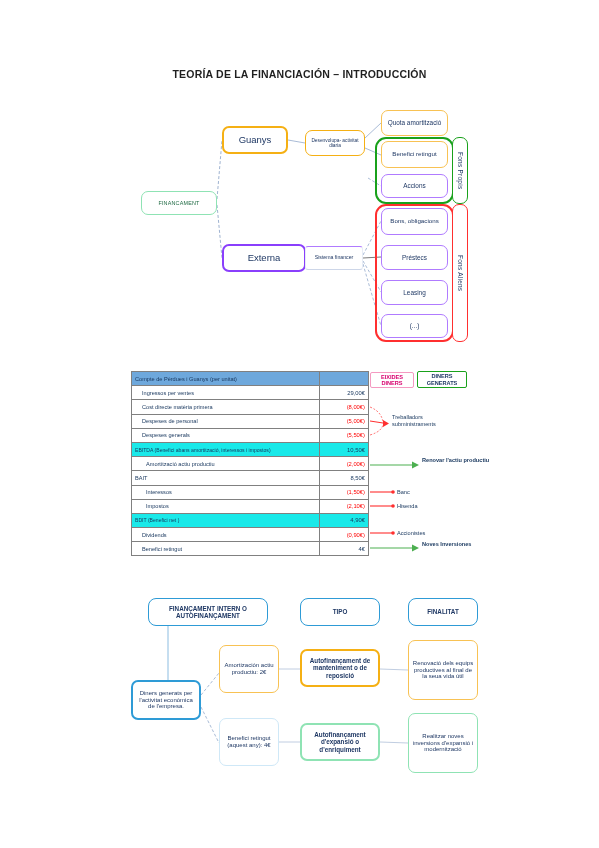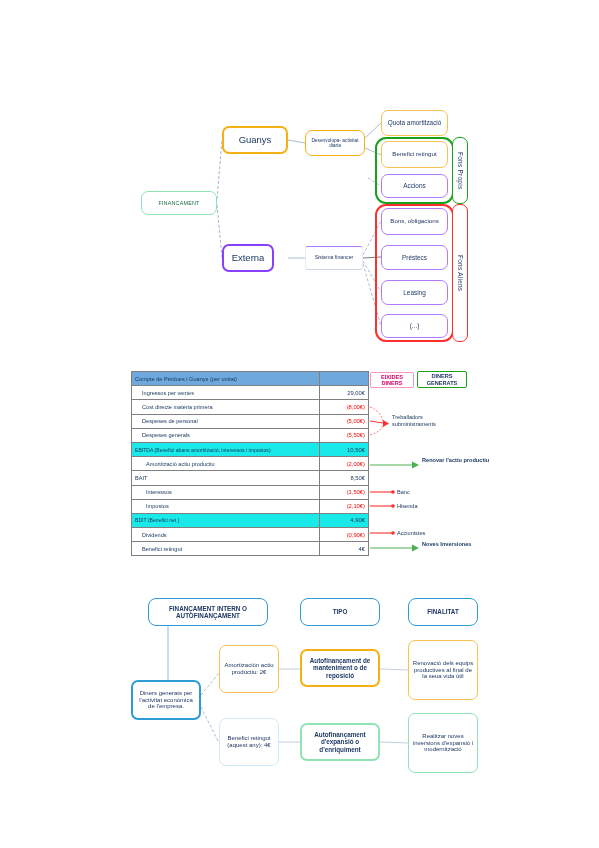--- a/index.html
+++ b/index.html
@@ -26,21 +26,21 @@
 
   .b-financament{
     left:141px;top:191px;width:76px;height:24px;
     border:1.6px solid #8fe3b4;color:#1f6a43;font-size:5.4px;letter-spacing:.2px;
   }
   .b-interna{
     left:222px;top:126px;width:66px;height:28px;
     border:2.4px solid #f5b014;color:#1f3864;font-size:9.5px;
   }
   .b-externa{
-    left:222px;top:244px;width:52px;height:28px;
+    left:222px;top:244px;width:84px;height:28px;
     border:2.4px solid #8a3ffc;color:#1f3864;font-size:9.5px;
   }
   .b-desenv{
     left:305px;top:130px;width:60px;height:26px;
     border:1.1px solid #f5b014;color:#1f3864;font-size:4.8px;
   }
   .b-sistema{
     left:305px;top:246px;width:58px;height:24px;
     border-top:1.1px solid #b07bff;border-bottom:1.1px solid #cdd6e8;
     border-left:1px solid #e7ecf5;border-right:1px solid #e7ecf5;
@@ -159,20 +159,21 @@
     left:408px;top:128px;width:70px;height:60px;
     border:1.3px solid #8fe3b4;color:#1f3864;font-size:6px;
   }
   .pad{padding:2px 3px;}
 </style>
 </head>
 <body>
 
 <div class="page">
 
+  <div class="title">TEORÍA DE LA FINANCIACIÓN – INTRODUCCIÓN</div>
 
   <div class="d1">
 
     <svg width="599" height="360" style="position:absolute;left:0;top:0;pointer-events:none;">
       <path d="M217,199 L222,140" stroke="#9fb3d1" stroke-width="1" stroke-dasharray="3,2" fill="none"></path>
       <path d="M217,205 L222,258" stroke="#9fb3d1" stroke-width="1" stroke-dasharray="3,2" fill="none"></path>
       <path d="M288,140 L305,143" stroke="#9fb3d1" stroke-width="0.9" fill="none"></path>
       <path d="M288,258 L305,258" stroke="#9fb3d1" stroke-width="0.9" fill="none"></path>
       <path d="M365,138 L381,123" stroke="#9fb3d1" stroke-width="0.9" fill="none"></path>
       <path d="M365,148 L381,155" stroke="#9fb3d1" stroke-width="0.9" fill="none"></path>

